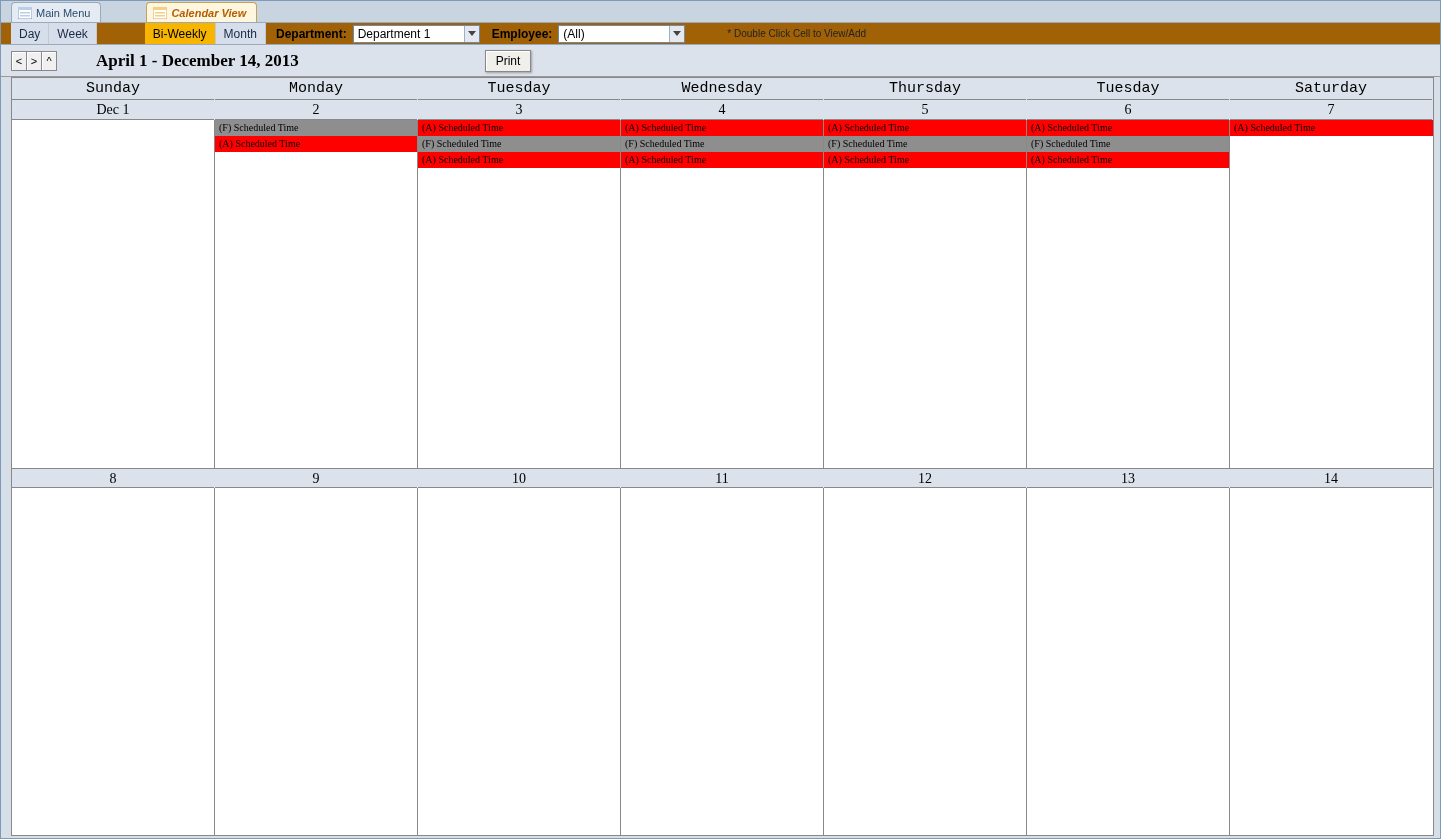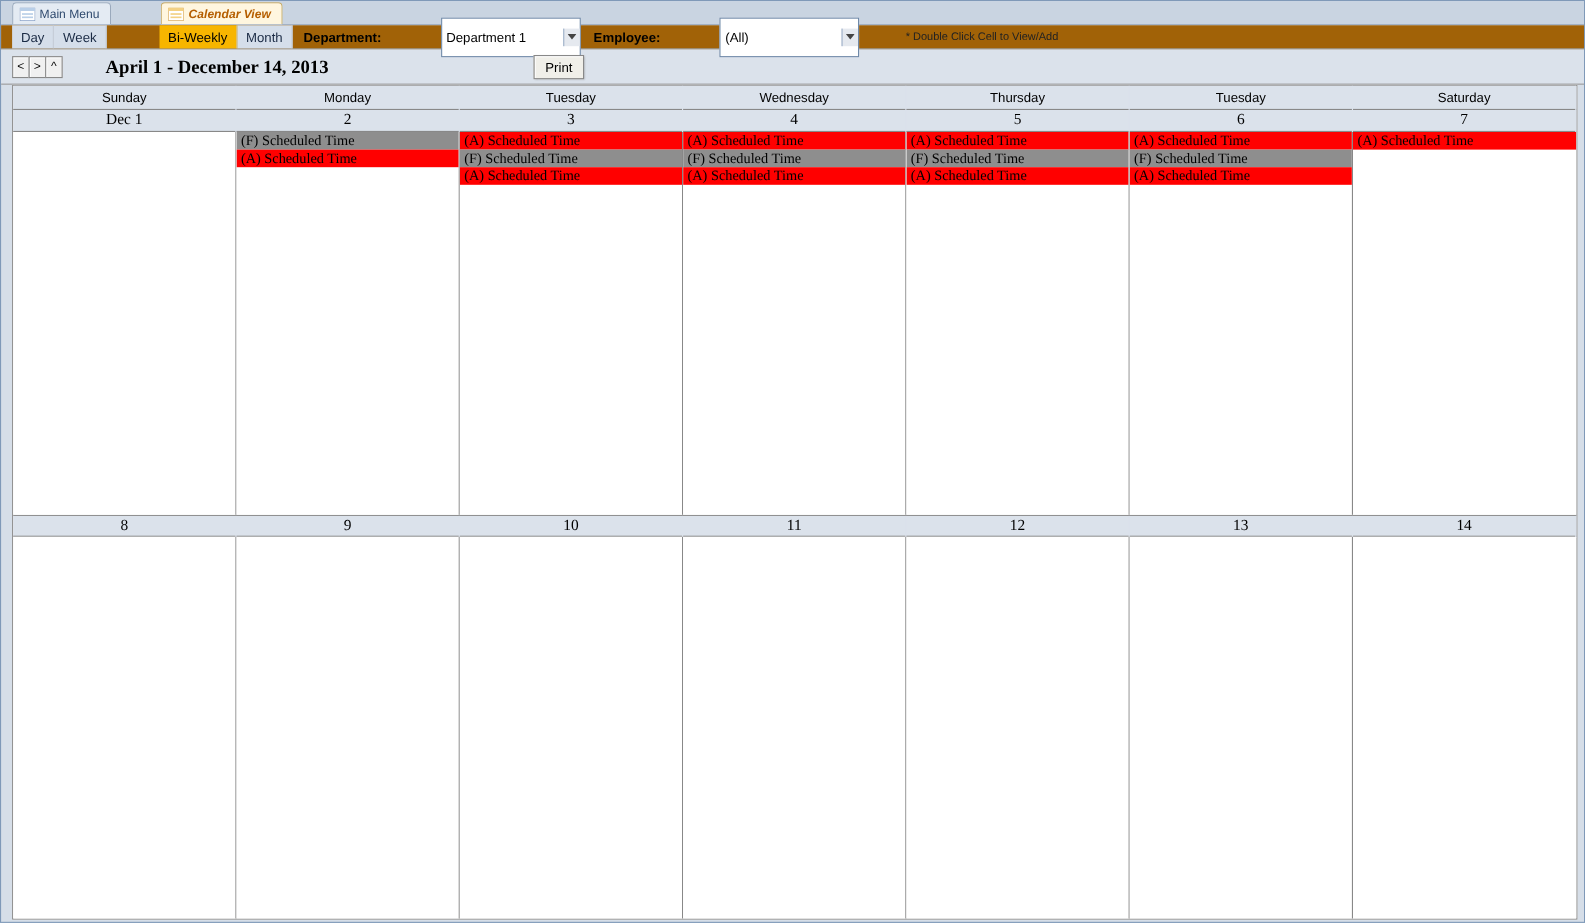--- a/index.html
+++ b/index.html
@@ -82,24 +82,23 @@
   }
   .tb-label {
     padding: 0 6px 0 10px;
     display: flex; align-items: center;
     font-weight: bold;
   }
   .combo {
     display: flex; align-items: center;
     border: 1px solid #6f89a8;
     background: #fff;
-    height: 36px;
+    height: 18px;
     align-self: center;
     margin-right: 2px;
-    margin-left: 48px;
   }
   .combo input {
     border: none; outline: none;
     font-size: 12px;
     padding: 0 4px;
     height: 16px;
     background: transparent;
   }
   .combo .dd {
     width: 15px; height: 16px;
@@ -163,22 +162,22 @@
     display: flex; flex-direction: column;
   }
   .dayhead-row {
     display: grid;
     grid-template-columns: repeat(7, 1fr);
     border-bottom: 1px solid #888;
     background: #dbe2eb;
     height: 22px;
   }
   .dayhead {
-    font-family: Liberation Sans, sans-serif;
-    font-size: 12px;
+    font-family: Liberation Mono, monospace;
+    font-size: 15px;
     text-align: center;
     line-height: 22px;
     border-right: 1px solid #dbe2eb;
   }
   .weeks {
     flex: 1;
     display: flex; flex-direction: column;
   }
   .week { flex: 1; display: flex; flex-direction: column; min-height: 0; }
   .datenum-row {
@@ -208,21 +207,21 @@
     background: #fff;
     position: relative;
     overflow: hidden;
     cursor: pointer;
   }
   .cell:last-child { border-right: none; }
   .evt {
     height: 16px;
     line-height: 16px;
     font-family: "Times New Roman", serif;
-    font-size: 13px;
+    font-size: 10px;
     padding-left: 4px;
     white-space: nowrap;
     overflow: hidden;
   }
   .evt.gray { background: #8e8e8e; color: #000; }
   .evt.red  { background: #ff0000; color: #000000; }
 </style>
 </head>
 <body>
 

